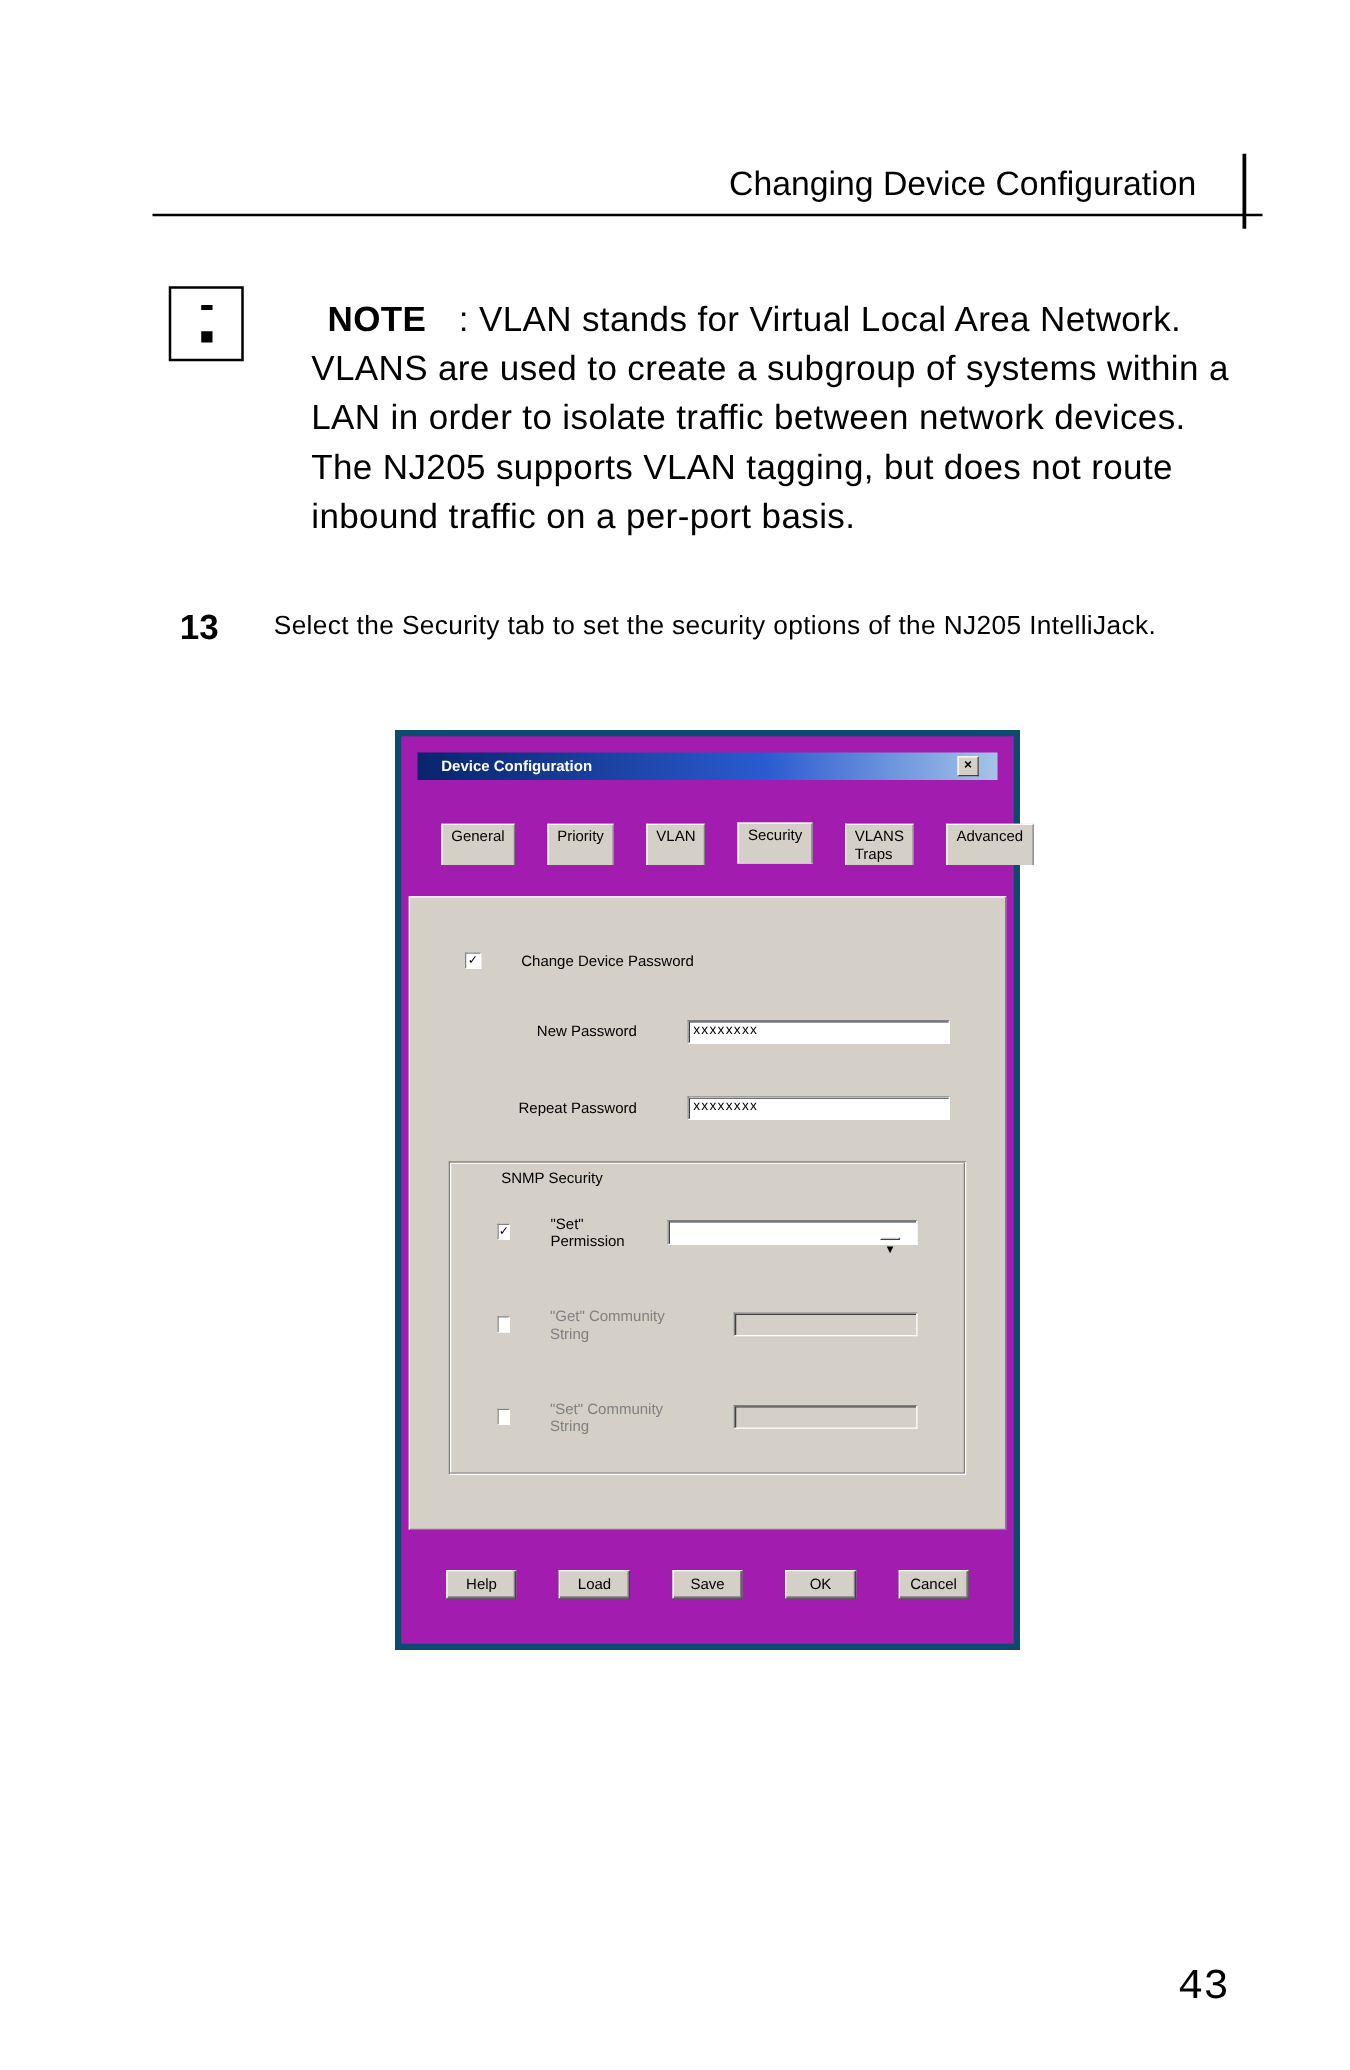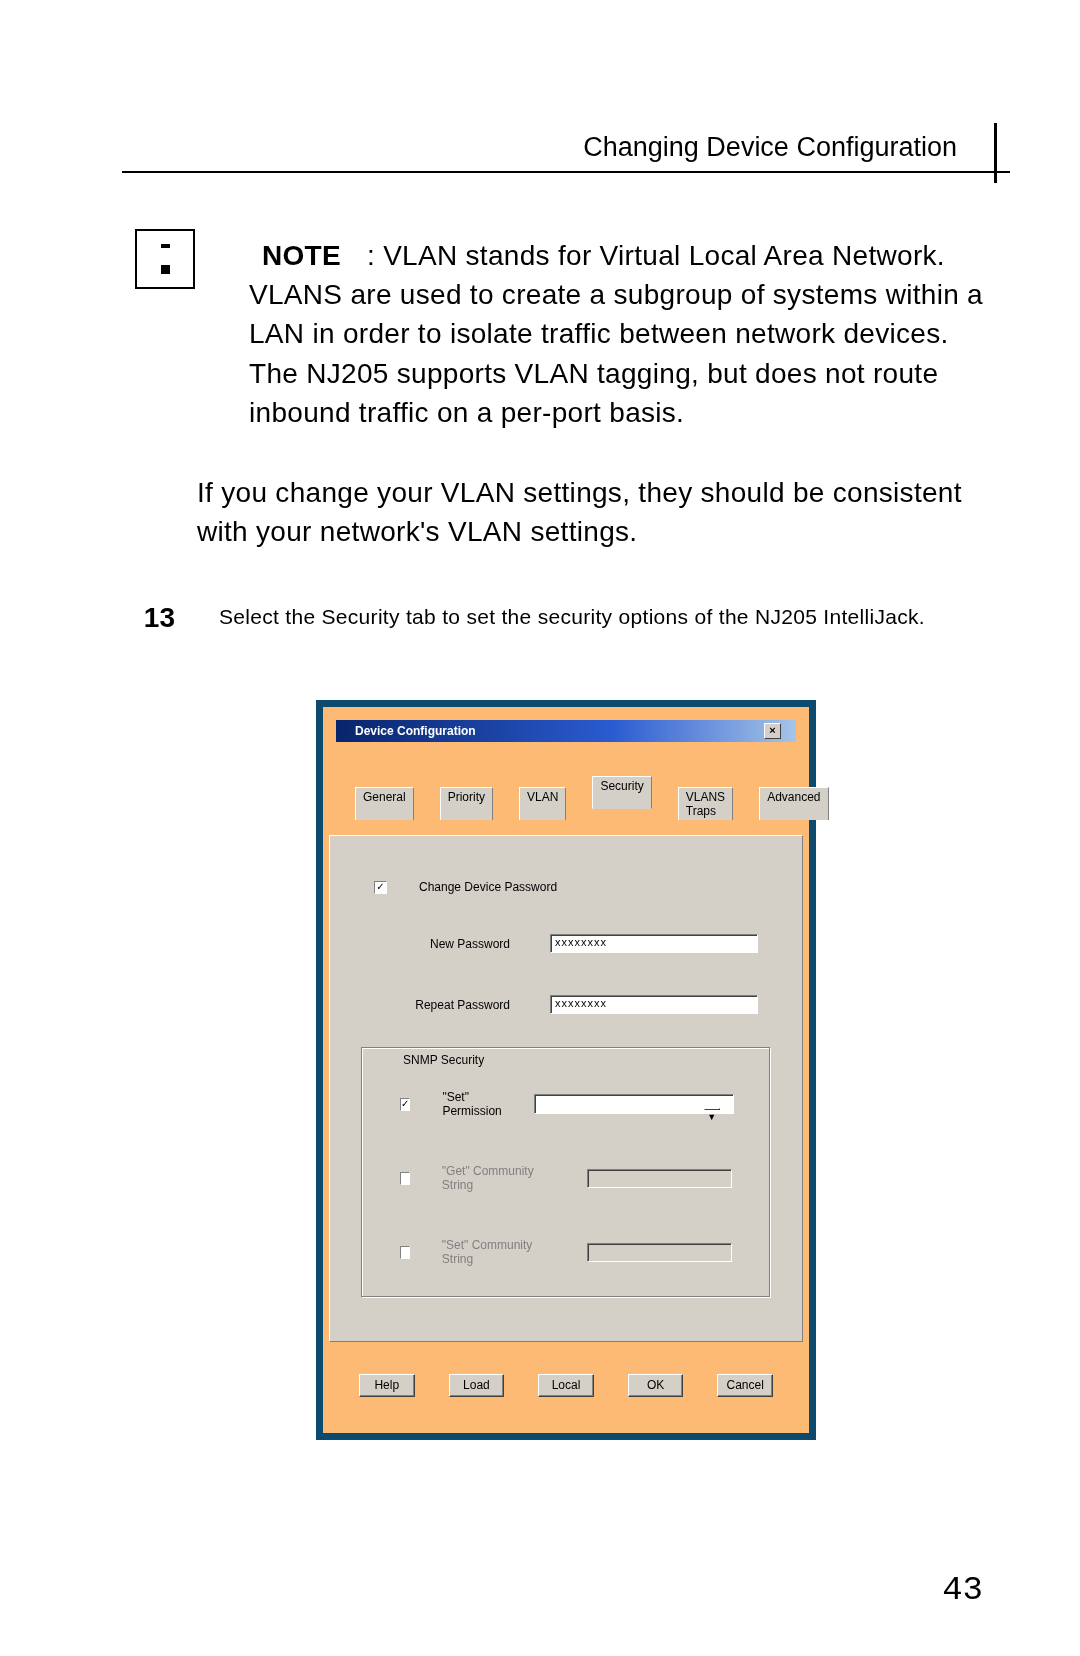--- a/index.html
+++ b/index.html
@@ -90,22 +90,22 @@
     line-height: 1.4;
     letter-spacing: 0.3px;
   }
   .dialog-wrap {
     display: flex;
     justify-content: center;
     margin-top: 10px;
   }
   .dialog {
     width: 500px;
-    border: 7px solid #0c4a6e;
-    background: #fdba74;
+    border: 5px solid #0c4a6e;
+    background: #a21caf;
     font-family: "MS Sans Serif", Tahoma, Arial, sans-serif;
     font-size: 12px;
   }
   .titlebar {
     height: 22px;
     background: linear-gradient(90deg, #08246b 0%, #2a5bd0 60%, #a6c4e8 100%);
     color: #fff;
     display: flex;
     align-items: center;
     justify-content: space-between;
@@ -132,21 +132,21 @@
     gap: 0;
   }
   .tab {
     padding: 2px 7px;
     border-top: 1px solid #fff;
     border-left: 1px solid #fff;
     border-right: 1px solid #808080;
     background: #d4d0c8;
     font-size: 12px;
     position: relative;
-    top: 11px;
+    top: 1px;
   }
   .tab.active {
     background: #d4d0c8;
     border-bottom: 1px solid #d4d0c8;
     top: 0;
     padding-bottom: 3px;
     z-index: 2;
   }
   .tab-panel {
     margin: 0 6px 8px 6px;
@@ -303,21 +303,20 @@
   <div class="note-row">
     <div class="info-icon">
       <div class="info-dot"></div>
       <div class="info-stem"></div>
     </div>
     <div class="note-text">
       <b>NOTE</b><span>: VLAN stands for Virtual Local Area Network. VLANS are used to create a subgroup of systems within a LAN in order to isolate traffic between network devices. The NJ205 supports VLAN tagging, but does not route inbound traffic on a per-port basis.</span>
     </div>
   </div>
 
-  <div class="note-para2">If you change your VLAN settings, they should be consistent with your network's VLAN settings.</div>
 
   <div class="step-row">
     <div class="step-num">13</div>
     <div class="step-text">Select the Security tab to set the security options of the NJ205 IntelliJack.</div>
   </div>
 
   <div class="dialog-wrap">
     <div class="dialog">
 
       <div class="titlebar">
@@ -374,21 +373,21 @@
             <span class="snmp-label disabled-label">"Set" Community String</span>
             <div class="sunken-input" style="width:200px;background:#d4d0c8"></div>
           </div>
         </div>
 
       </div>
 
       <div class="button-row">
         <div class="win-btn">Help</div>
         <div class="win-btn">Load</div>
-        <div class="win-btn">Local</div>
+        <div class="win-btn">Save</div>
         <div class="win-btn">OK</div>
         <div class="win-btn">Cancel</div>
       </div>
 
     </div>
   </div>
 
 </div>
 
 <div class="page-num">43</div>

